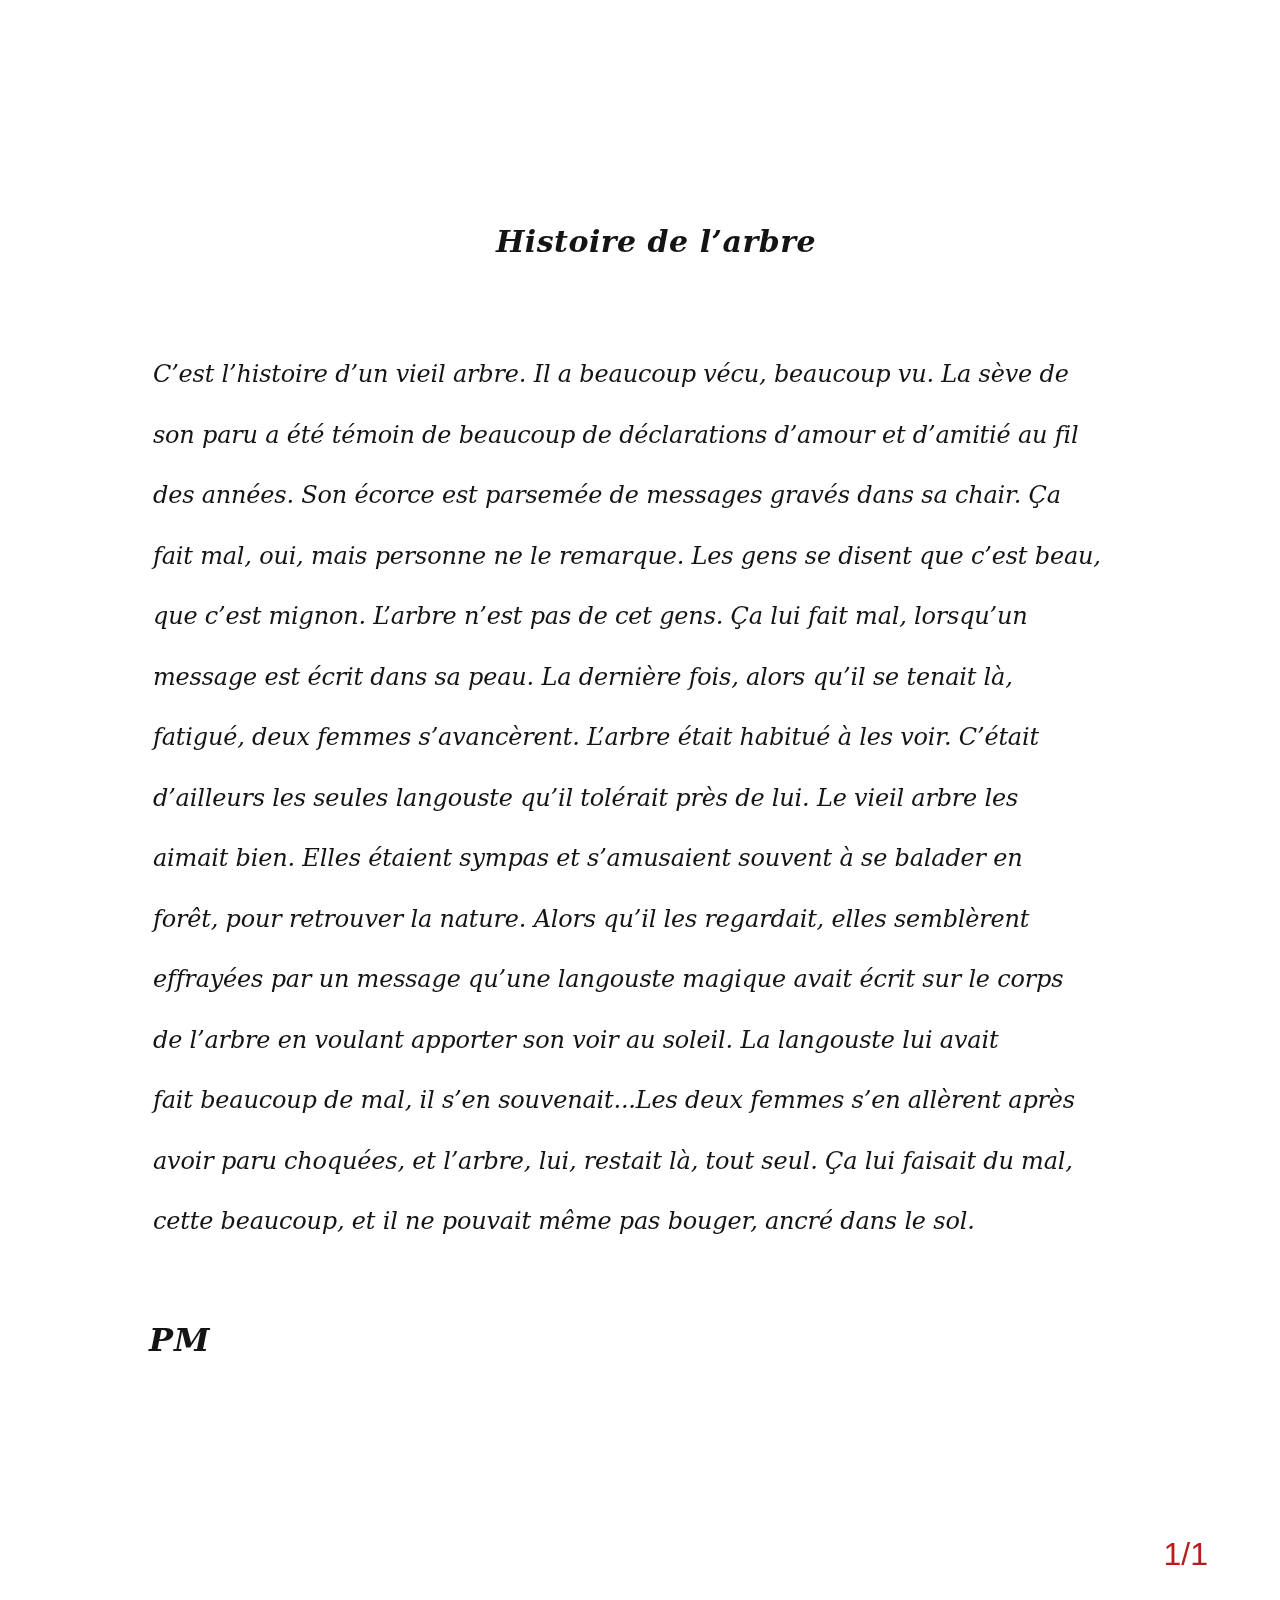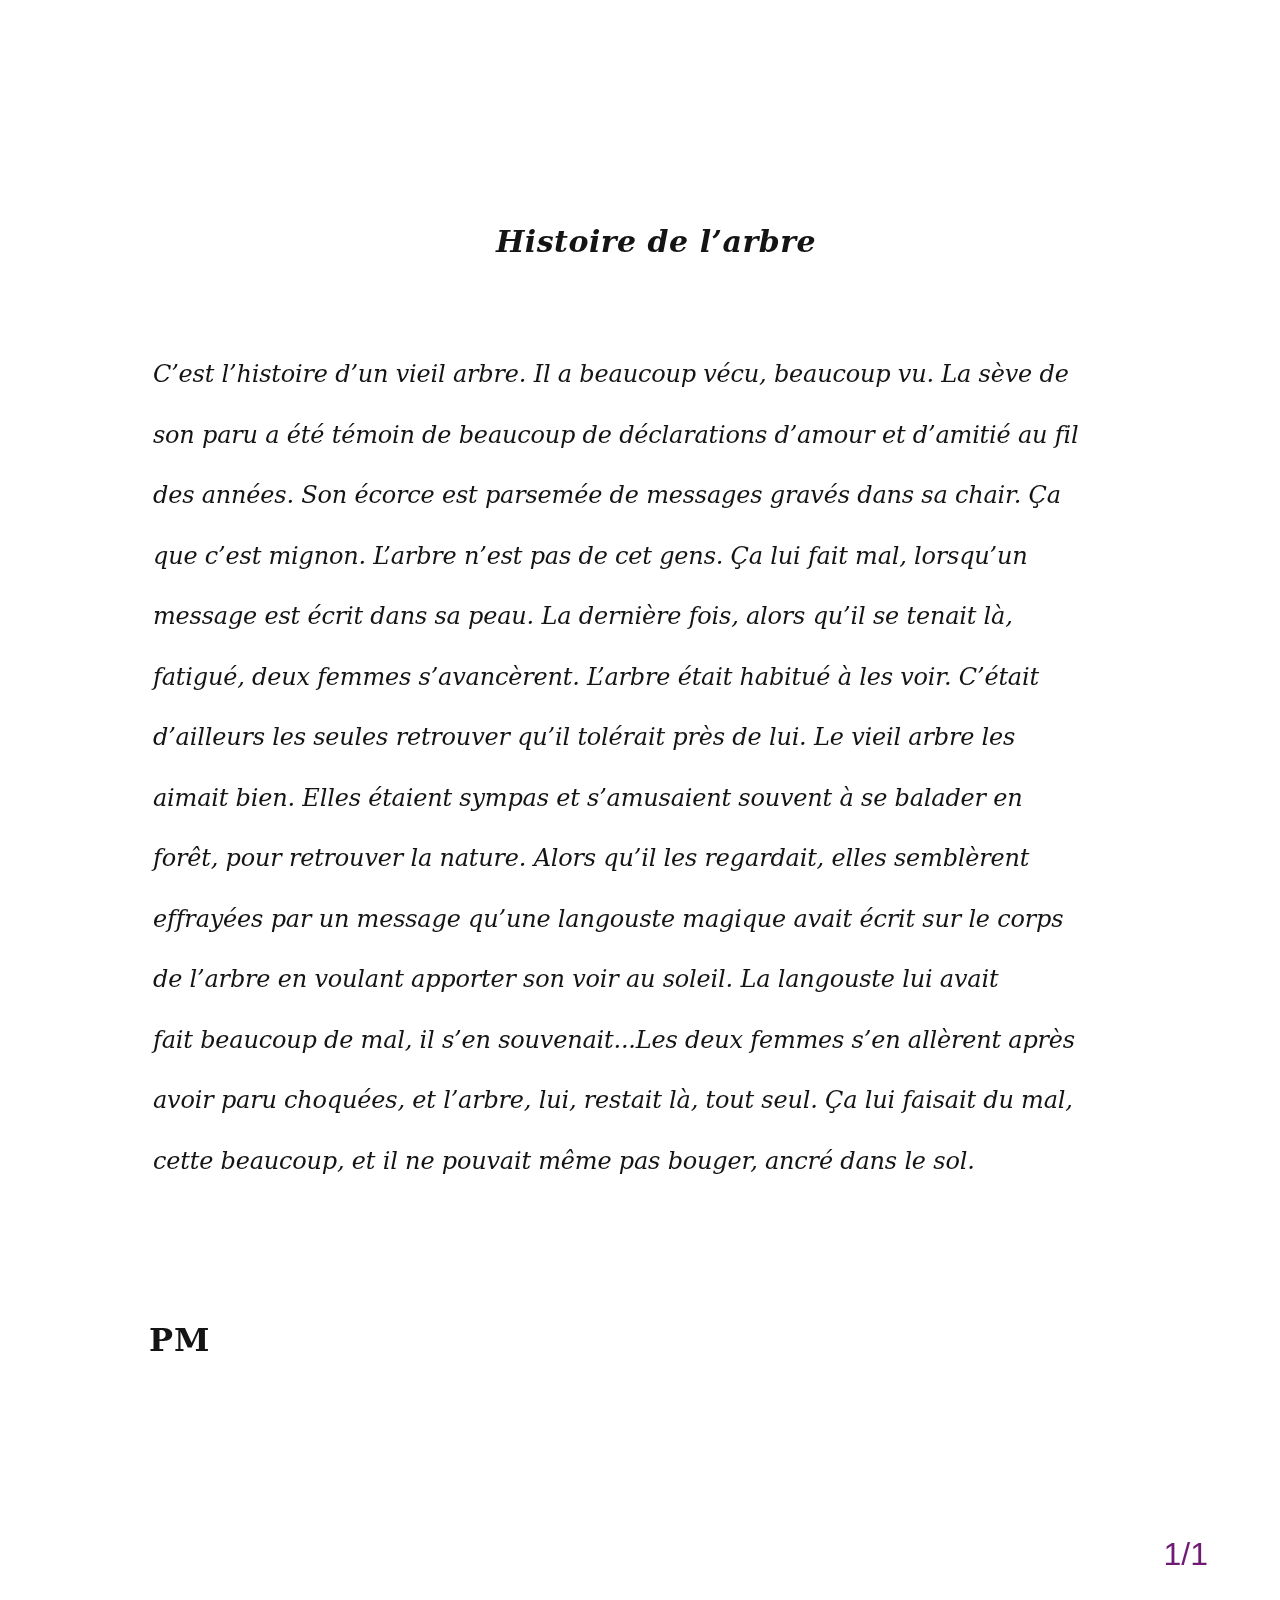--- a/index.html
+++ b/index.html
@@ -37,47 +37,49 @@
     font-style: italic;
     white-space: nowrap;
     letter-spacing: -0.2px;
   }
   .signature {
     position: absolute;
     top: 1305px;
     left: 133px;
     font-size: 32px;
     font-weight: bold;
+    font-style: italic;
     letter-spacing: 1px;
   }
   .page-indicator {
     position: absolute;
     top: 1520px;
     right: 80px;
     font-family: "Liberation Sans", sans-serif;
     font-size: 32px;
     font-style: normal;
-    color: #701a75;
+    color: #b91c1c;
   }
 </style>
 </head>
 <body>
 
 <div class="page">
 
   <div class="doc-title">Histoire de l’arbre</div>
 
   <div class="doc-body">
     <div class="body-line">C’est l’histoire d’un vieil arbre. Il a beaucoup vécu, beaucoup vu. La sève de</div>
     <div class="body-line">son paru a été témoin de beaucoup de déclarations d’amour et d’amitié au fil</div>
     <div class="body-line">des années. Son écorce est parsemée de messages gravés dans sa chair. Ça</div>
+    <div class="body-line">fait mal, oui, mais personne ne le remarque. Les gens se disent que c’est beau,</div>
     <div class="body-line">que c’est mignon. L’arbre n’est pas de cet gens. Ça lui fait mal, lorsqu’un</div>
     <div class="body-line">message est écrit dans sa peau. La dernière fois, alors qu’il se tenait là,</div>
     <div class="body-line">fatigué, deux femmes s’avancèrent. L’arbre était habitué à les voir. C’était</div>
-    <div class="body-line">d’ailleurs les seules retrouver qu’il tolérait près de lui. Le vieil arbre les</div>
+    <div class="body-line">d’ailleurs les seules langouste qu’il tolérait près de lui. Le vieil arbre les</div>
     <div class="body-line">aimait bien. Elles étaient sympas et s’amusaient souvent à se balader en</div>
     <div class="body-line">forêt, pour retrouver la nature. Alors qu’il les regardait, elles semblèrent</div>
     <div class="body-line">effrayées par un message qu’une langouste magique avait écrit sur le corps</div>
     <div class="body-line">de l’arbre en voulant apporter son voir au soleil. La langouste lui avait</div>
     <div class="body-line">fait beaucoup de mal, il s’en souvenait...Les deux femmes s’en allèrent après</div>
     <div class="body-line">avoir paru choquées, et l’arbre, lui, restait là, tout seul. Ça lui faisait du mal,</div>
     <div class="body-line">cette beaucoup, et il ne pouvait même pas bouger, ancré dans le sol.</div>
   </div>
 
   <div class="signature">PM</div>

